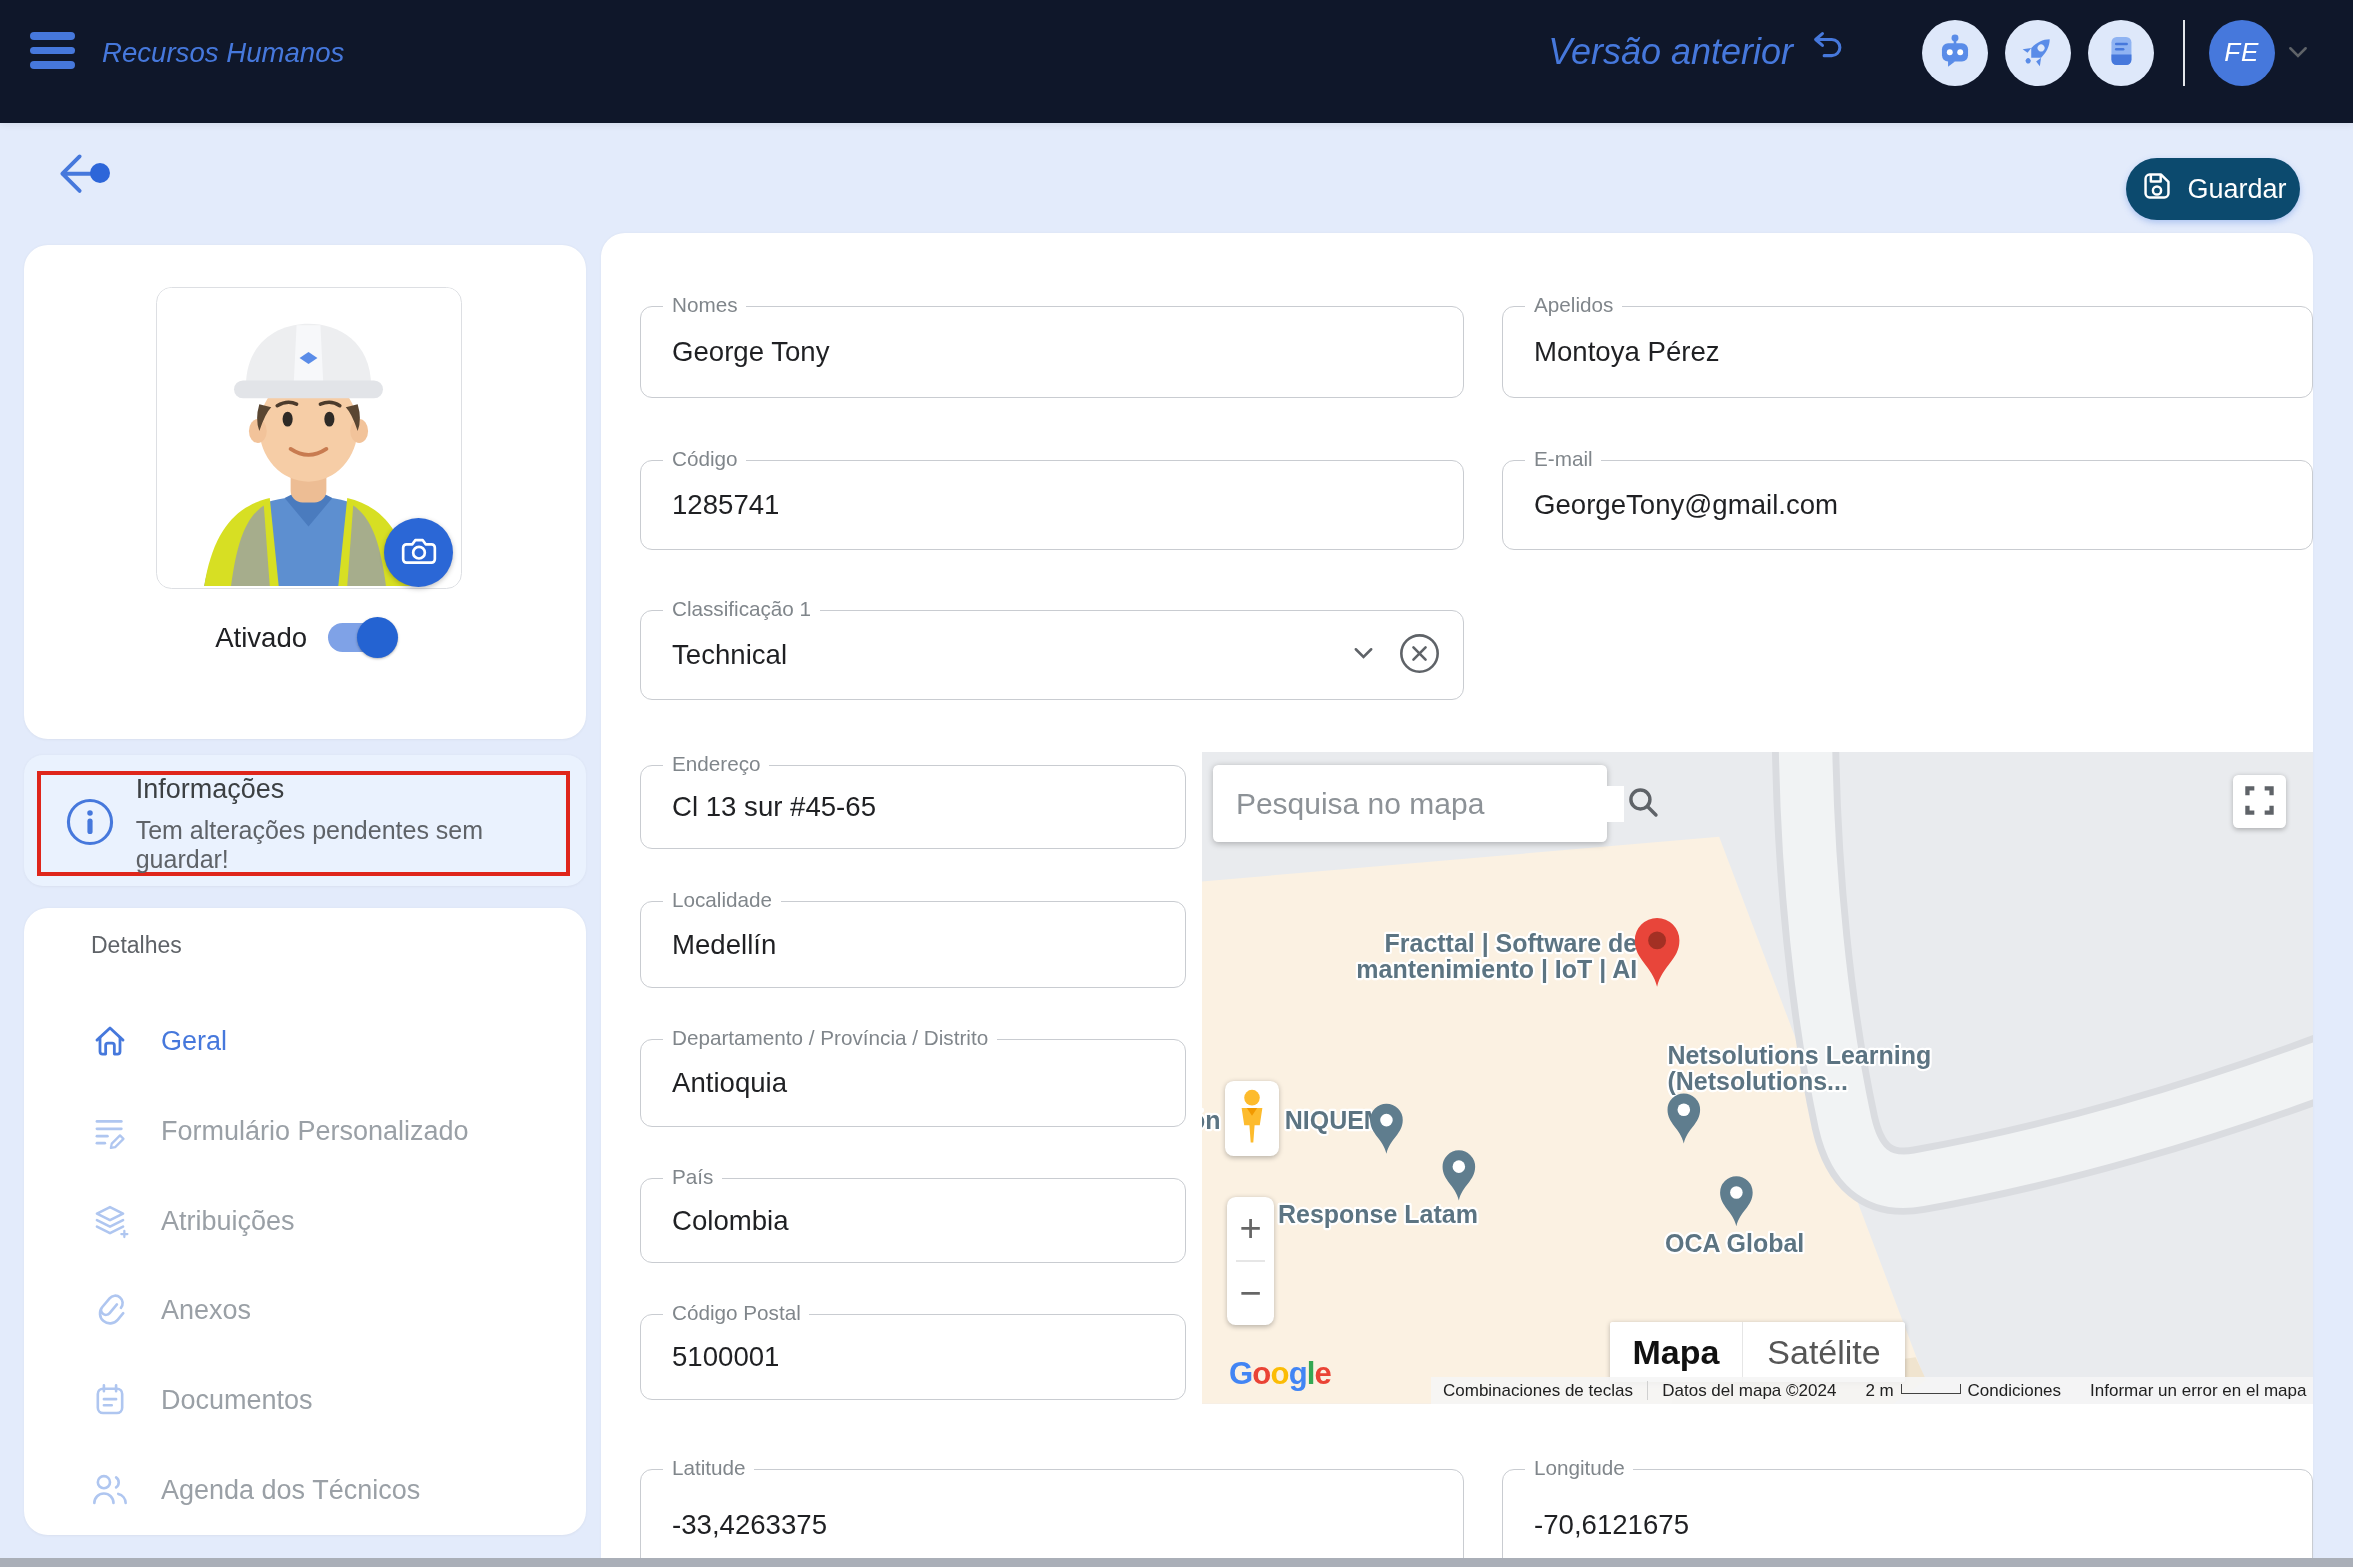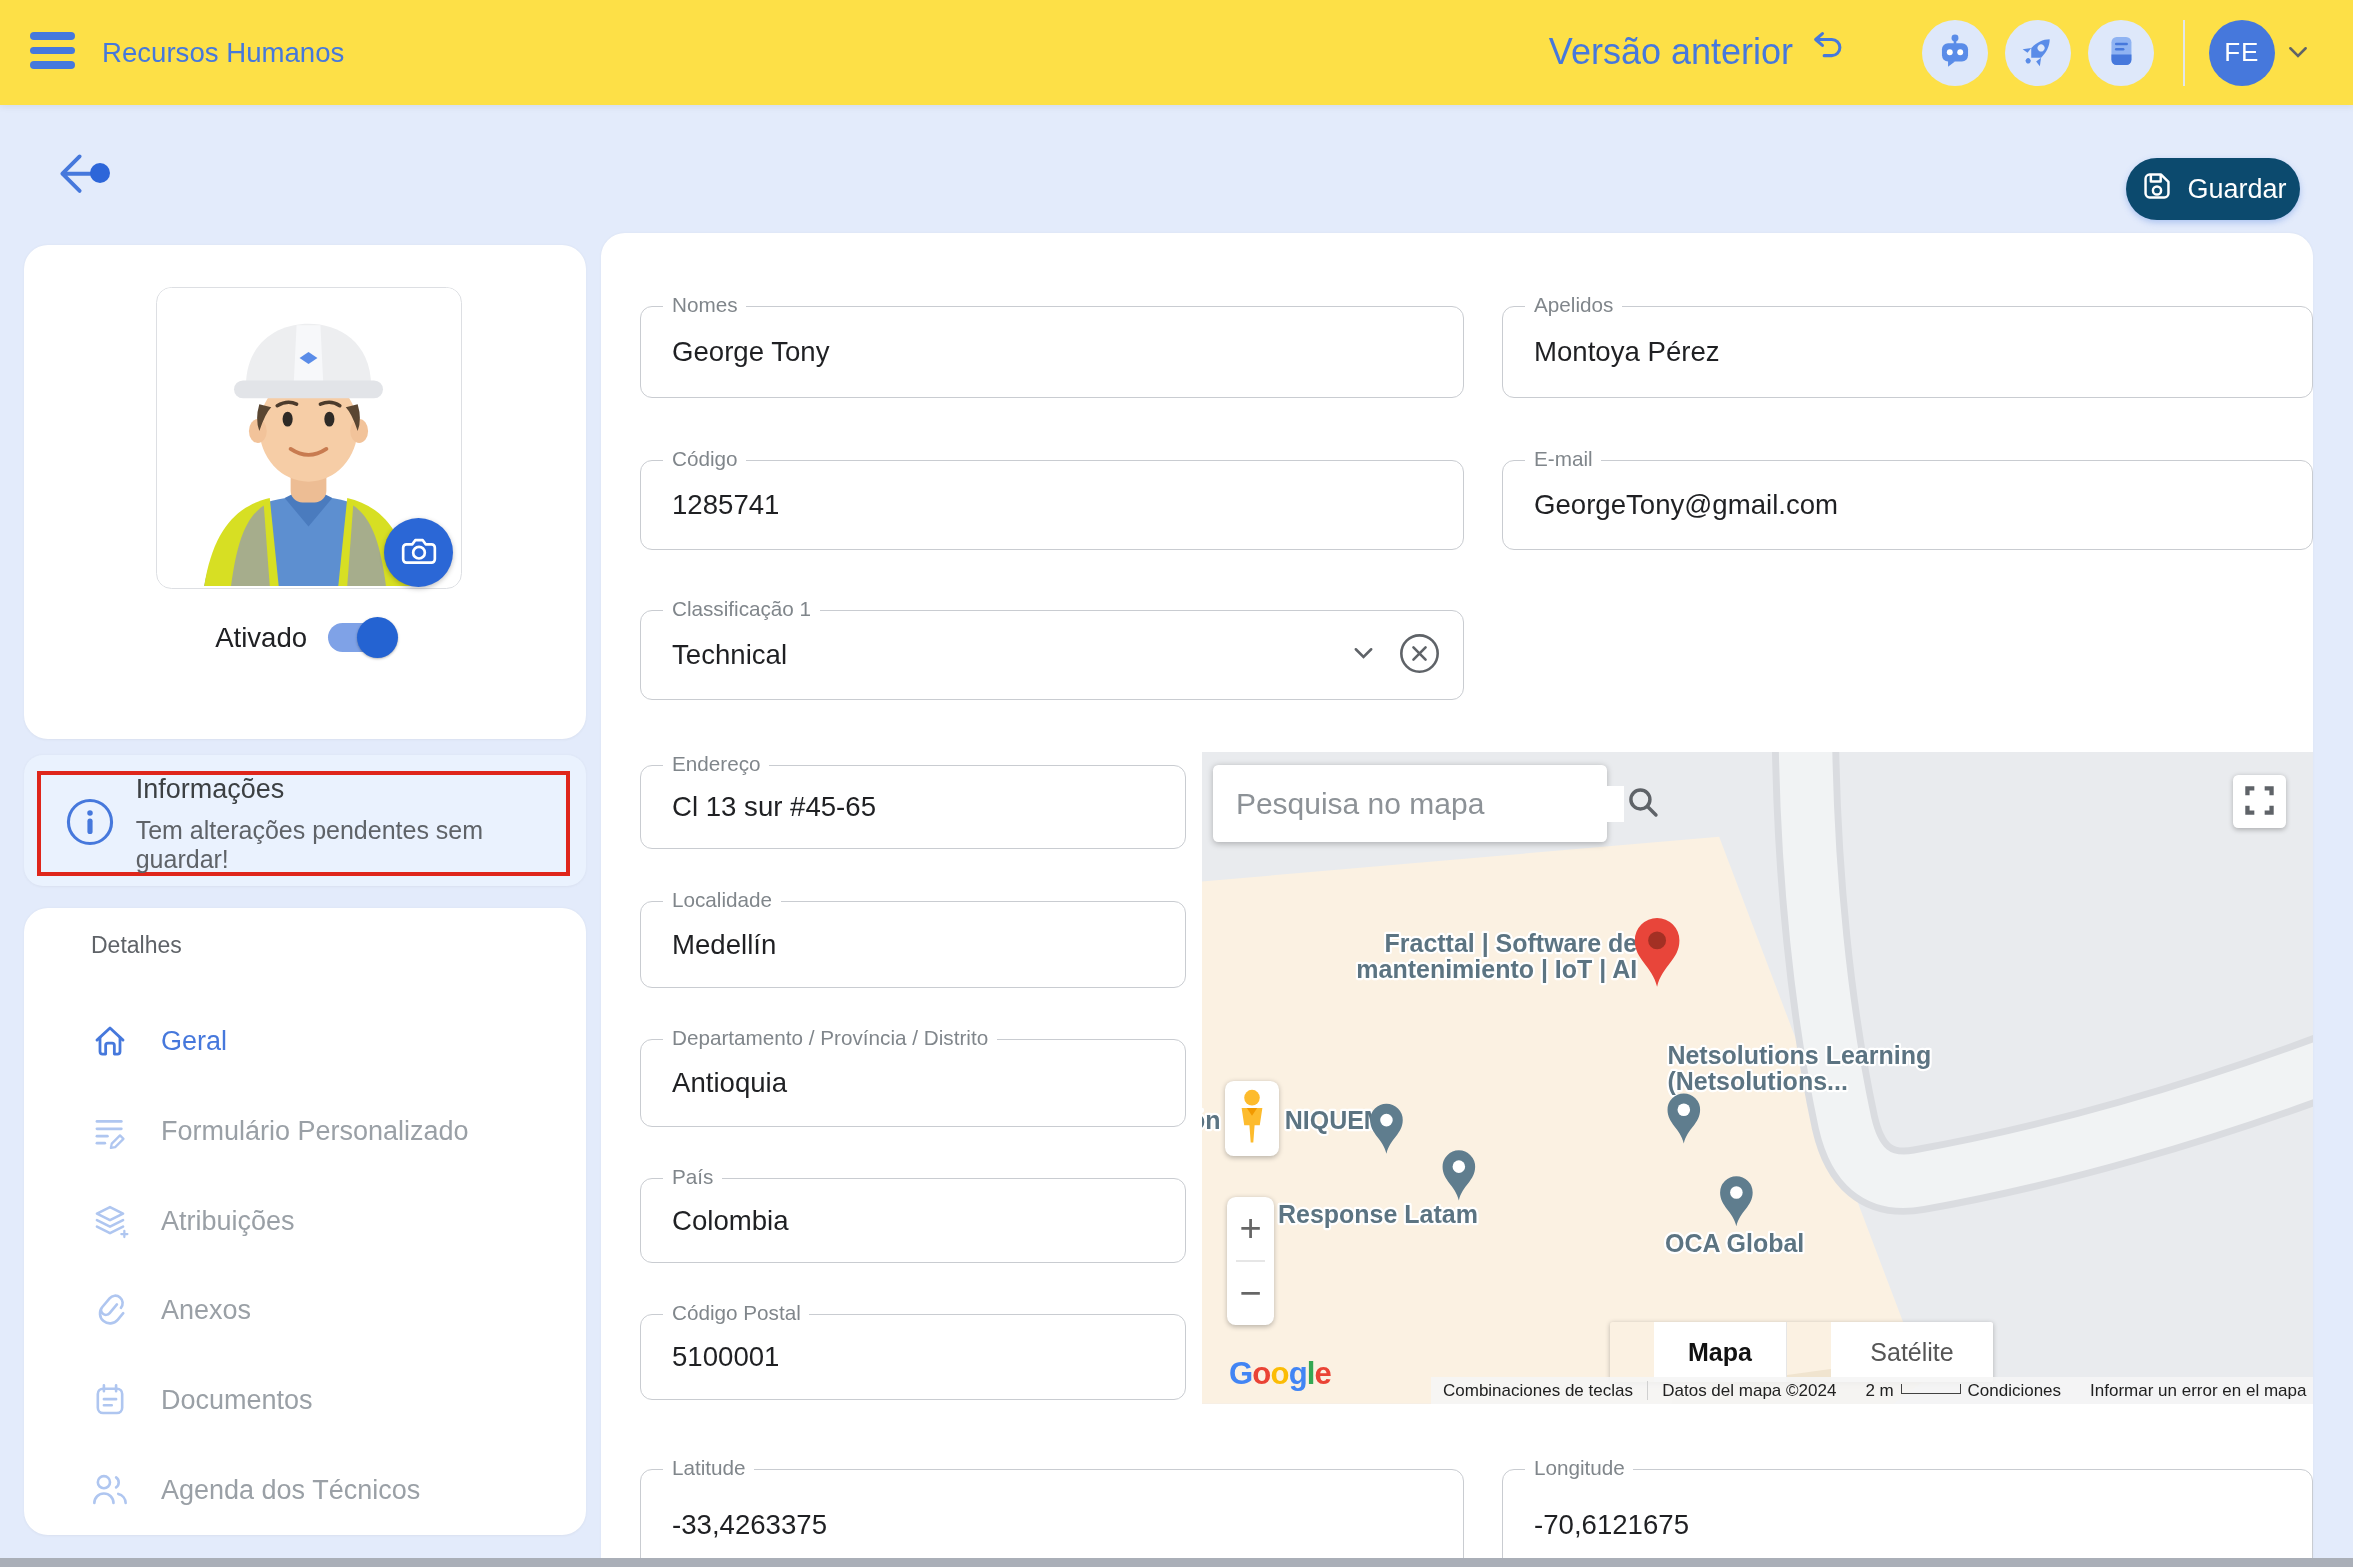--- a/index.html
+++ b/index.html
@@ -1,22 +1,22 @@
 <!DOCTYPE html>
 <html style="font-size:13.8px"><head>
 <meta charset="utf-8">
 <style>
   html,body{margin:0;padding:0;background:#c9d2e4;}
   *{box-sizing:border-box;}
   #app{position:relative;width:2354px;height:1568px;overflow:hidden;
        background:#E3EBFB;font-family:"Liberation Sans",sans-serif;color:#202124;}
 
   
-  .header{position:absolute;left:0;top:0;width:2354px;height:105px;background:#fde047;
-          box-shadow:0 1.7px 6.9px rgba(60,64,67,.10);z-index:30;}
+  .header{position:absolute;left:0;top:0;width:2354px;height:123px;background:#0f172a;
+          box-shadow:0 1.7px 6.9px rgba(60,64,67,.10);z-index:30;font-style:italic;}
   .burger{position:absolute;left:30px;top:32px;width:45px;height:41px;cursor:pointer;}
   .burger span{display:block;width:45px;height:7.8px;border-radius:4.3px;background:#4678DC;margin-bottom:6.9px;}
   .app-title{position:absolute;left:102px;top:0;height:105px;display:flex;align-items:center;
              font-size:27.6px;color:#4678DC;}
   .hright{position:absolute;right:43px;top:0;height:105px;display:flex;align-items:center;}
   .prev-ver{display:flex;align-items:flex-start;gap:12px;color:#4678DC;font-size:36px;cursor:pointer;margin-right:60px;}
   .hicon{width:66px;height:66px;border-radius:50%;background:#DEE8FA;display:flex;align-items:center;
          justify-content:center;margin-left:17px;cursor:pointer;}
   .hdivider{width:1.7px;height:66px;background:#E3E6EA;margin:0 24px 0 29px;}
   .avatar{width:66px;height:66px;border-radius:50%;background:#4678DC;color:#fff;font-size:26px;
@@ -76,21 +76,21 @@
   .fs-btn{position:absolute;left:1031px;top:23px;width:53px;height:53px;background:#fff;border-radius:5.2px;
           box-shadow:0 1.7px 5.2px rgba(0,0,0,.25);display:flex;align-items:center;justify-content:center;cursor:pointer;}
   .pegman{position:absolute;left:23px;top:329px;width:54px;height:75px;background:#fff;border-radius:8.6px;
           box-shadow:0 1.7px 5.2px rgba(0,0,0,.25);display:flex;align-items:center;justify-content:center;cursor:pointer;}
   .zoomctl{position:absolute;left:25px;top:445px;width:47px;height:128px;background:#fff;border-radius:8.6px;
            box-shadow:0 1.7px 5.2px rgba(0,0,0,.25);display:flex;flex-direction:column;align-items:center;}
   .zoomctl .zb{flex:1;width:100%;display:flex;align-items:center;justify-content:center;font-size:38px;color:#666;cursor:pointer;}
   .zoomctl .zdiv{width:29px;height:1.7px;background:#E6E6E6;}
   .glogo{position:absolute;left:27px;top:603px;font-size:33px;font-weight:bold;letter-spacing:-0.9px;}
   .maptype{position:absolute;left:408px;top:570px;height:60px;display:flex;box-shadow:0 1.7px 5.2px rgba(0,0,0,.25);border-radius:2.6px;overflow:hidden;}
-  .mt-btn{background:#fff;display:flex;align-items:center;justify-content:center;font-size:25px;cursor:pointer;margin-left:44px;}
+  .mt-btn{background:#fff;display:flex;align-items:center;justify-content:center;font-size:34px;cursor:pointer;}
   .mt-map{width:133px;color:#111;font-weight:bold;border-right:0.9px solid #E6E6E6;}
   .mt-sat{width:162px;color:#565656;}
   .attrib{position:absolute;left:229px;top:625px;width:882px;height:27px;background:rgba(245,245,245,.9);
           display:flex;align-items:center;font-size:17px;color:#212121;}
   .attrib .ai{white-space:nowrap;cursor:pointer;}
   .scalebar{width:60px;height:10.3px;border:1.7px solid #424242;border-top:none;margin:0 6.9px 3.4px 6.9px;}
 
   .bottom-strip{position:absolute;left:0;top:1558px;width:2354px;height:9.5px;background:#AAAFB8;}
 </style>
 </head>

